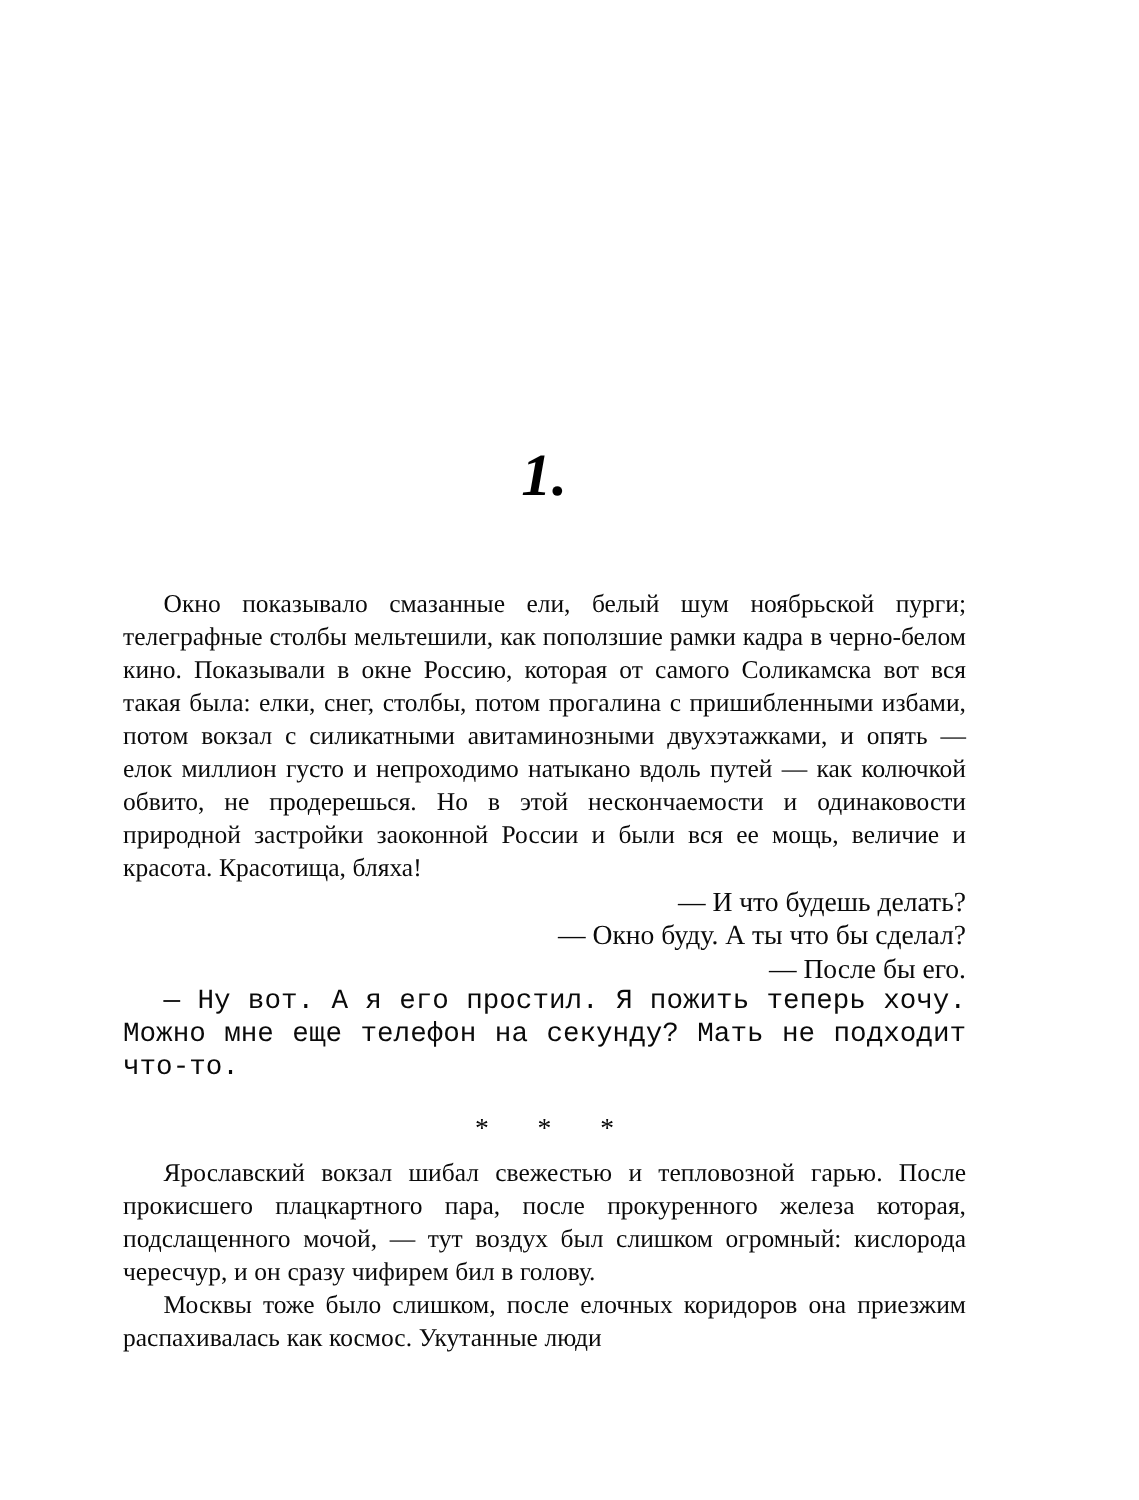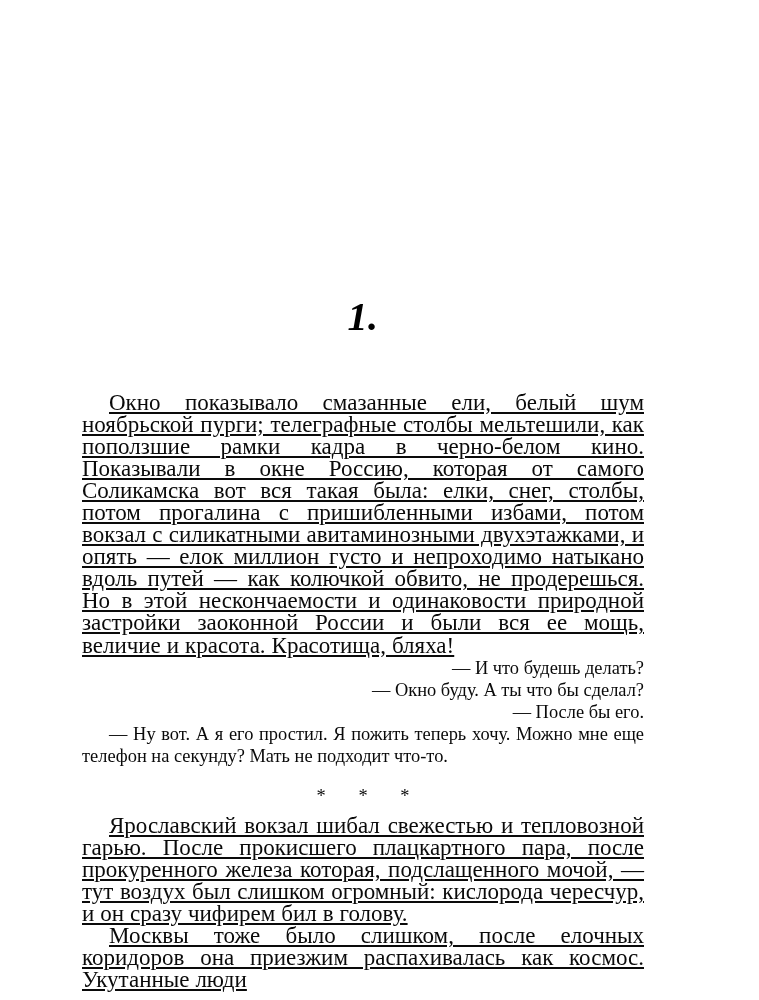--- a/index.html
+++ b/index.html
@@ -55,43 +55,43 @@
   .body-block {
     position: absolute;
     left: 0;
     top: 392px;
     width: 562px;
   }
 
   p.para {
     margin: 0;
     padding: 0;
-    font-size: 23px;
+    font-size: 17px;
     line-height: 22.05px;
     text-align: justify;
     text-justify: inter-word;
     text-indent: 27px;
     hyphens: manual;
     word-spacing: 0.2px;
-    text-decoration: underline;
   }
 
   
   p.dialogue {
     margin: 0;
     padding: 0;
     font-size: 18.4px;
     line-height: 22.05px;
     text-indent: 27px;
     text-align: right;
   }
 
   p.dialogue.wraps {
     text-align: justify;
     text-justify: inter-word;
+    font-family: Liberation Mono, monospace;
   }
 
   
   .section-divider {
     margin: 0;
     padding: 0;
     width: 562px;
     text-align: center;
     font-size: 18.4px;
     line-height: 22.05px;

